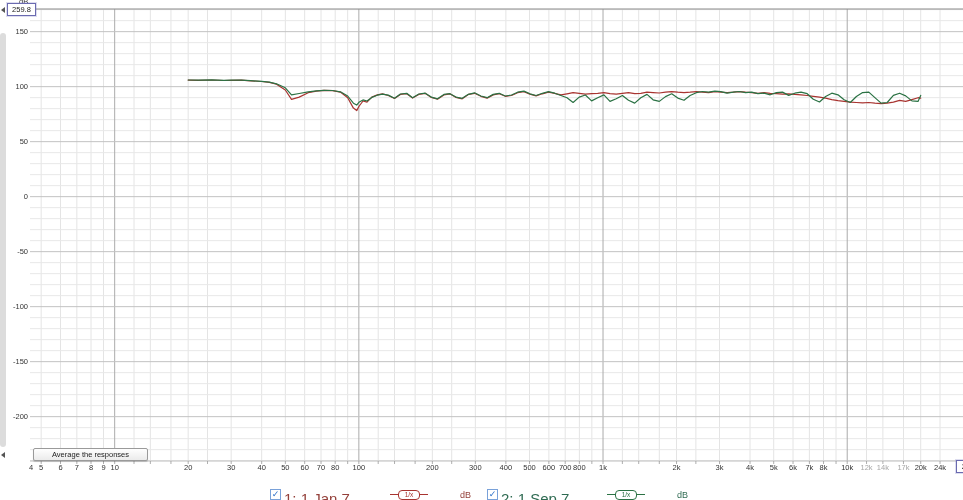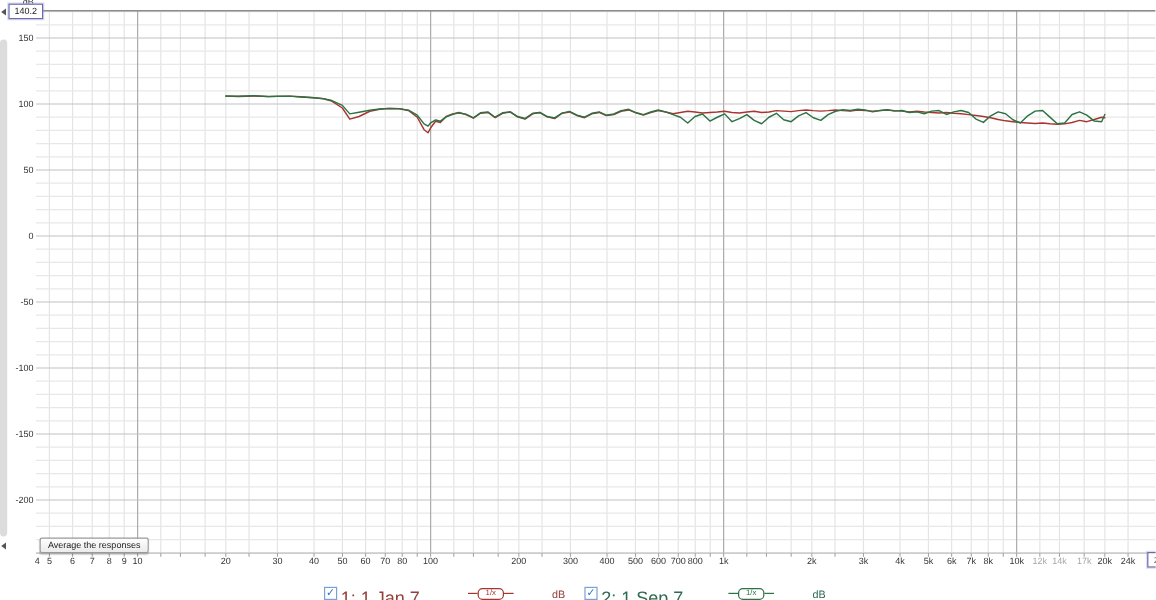--- a/index.html
+++ b/index.html
@@ -25,21 +25,21 @@
     border-right:4px solid #555;
   }
   #pan-top{left:1px;top:7px;}
   #pan-bottom{left:1px;top:452px;}
   #vscroll{
     position:absolute;left:0;top:33px;width:6px;height:414px;z-index:2;
     background:#dcdcdc;border-radius:3px;
   }
   #avg-btn{
     position:absolute;left:33px;top:448px;height:13px;z-index:6;
-    padding:0 6px;background:linear-gradient(#fefefe,#ebebeb);
+    padding:0 18px;background:linear-gradient(#fefefe,#ebebeb);
     border:1px solid #9a9a9a;border-radius:2px;
     font-size:7.5px;line-height:11px;color:#222;
     font-family:"Liberation Sans", sans-serif;
     box-shadow:0 1px 1px rgba(0,0,0,0.18);
   }
   #hscroll{position:absolute;left:0;top:476px;width:963px;height:11px;z-index:3;}
   #legend-panel{
     position:absolute;left:266px;top:487px;width:697px;height:13px;z-index:4;
     background:#ffffff;
   }
@@ -260,21 +260,21 @@
       <text x="28" y="364.26780238500857" text-anchor="end" font-size="7.5" fill="#333" font-family="&quot;Liberation Sans&quot;, sans-serif">-150</text>
       <text x="28" y="419.26901922608914" text-anchor="end" font-size="7.5" fill="#333" font-family="&quot;Liberation Sans&quot;, sans-serif">-200</text>
     </g>
     <g>
       <polyline points="188.2,80.1 198.3,80.4 211.8,80.0 223.9,80.5 231.2,80.3 241.3,80.1 250.5,80.8 261.7,81.5 269.4,82.3 276.5,84.2 285.3,90.0 291.5,99.3 299.2,97.1 308.2,92.7 316.4,91.1 324.0,90.4 332.5,90.6 340.4,92.1 347.7,97.7 353.4,108.1 356.7,110.6 358.9,106.5 363.0,101.0 367.0,102.1 371.8,97.1 377.3,94.9 382.5,93.8 388.3,95.5 394.5,98.5 400.4,94.4 406.7,93.7 412.6,98.1 418.8,94.4 425.2,93.3 431.3,97.4 437.5,99.2 443.9,94.9 449.9,93.8 456.0,97.4 462.2,98.8 468.4,94.4 474.6,93.3 480.9,96.3 487.1,98.1 493.2,94.9 499.3,93.7 505.3,96.3 511.5,95.5 517.6,92.7 523.9,91.6 529.9,94.1 536.1,95.9 542.3,93.8 548.5,92.2 554.7,93.3 560.9,94.8 567.0,93.8 573.1,92.7 579.2,93.3 585.4,94.1 591.6,93.7 597.7,93.3 603.9,92.7 610.0,93.7 616.2,94.1 622.4,93.3 628.5,92.7 634.7,93.7 640.8,93.3 647.0,92.2 653.1,92.6 659.3,93.0 665.5,92.2 671.7,91.6 677.8,92.2 684.0,92.6 690.1,92.2 696.3,91.6 702.4,92.2 708.6,92.6 714.8,91.6 720.9,92.2 727.1,92.6 733.2,92.2 739.4,91.6 745.5,92.2 751.7,92.6 757.9,93.3 764.1,92.7 770.2,93.3 776.4,93.7 782.5,94.1 788.7,93.8 794.8,94.4 801.0,94.8 807.2,95.5 813.3,96.3 819.5,97.1 825.6,98.1 831.8,99.6 838.0,100.7 844.1,101.4 850.3,102.1 856.4,102.5 862.6,102.9 868.8,102.5 874.9,103.2 881.1,103.6 887.2,103.2 893.4,102.1 899.6,100.3 905.7,101.4 911.9,99.6 918.0,97.7 920.7,98.1" fill="none" stroke="#a83430" stroke-width="1.2" stroke-linejoin="round" stroke-linecap="round"></polyline>
       <polyline points="188.2,80.0 198.3,80.2 211.8,79.8 223.9,80.4 231.2,80.2 241.3,80.1 250.5,80.7 261.7,81.4 269.4,82.2 276.5,83.8 285.3,87.8 291.5,94.9 299.2,93.5 308.2,91.9 316.4,90.8 324.0,90.3 332.5,90.5 340.4,91.8 347.7,96.0 353.4,103.2 356.7,105.1 358.9,102.3 363.0,99.9 367.0,101.0 371.8,97.4 377.3,95.2 382.5,94.1 388.3,95.1 394.5,98.2 400.4,94.0 406.7,93.3 412.6,97.7 418.8,94.0 425.2,93.2 431.3,97.1 437.5,98.8 443.9,94.4 449.9,93.7 456.0,97.1 462.2,98.3 468.4,94.3 474.6,92.8 480.9,96.0 487.1,97.7 493.2,94.4 499.3,93.3 505.3,96.0 511.5,95.0 517.6,92.2 523.9,91.1 529.9,93.8 536.1,95.5 542.3,93.3 548.5,91.7 554.7,93.2 560.9,95.5 567.0,97.7 573.1,102.5 579.2,97.1 585.4,95.0 591.6,100.9 597.7,97.7 603.9,94.9 610.0,101.4 616.2,98.8 622.4,95.5 628.5,100.3 634.7,103.1 640.8,97.7 647.0,94.4 653.1,99.8 659.3,101.4 665.5,96.6 671.7,93.8 677.8,98.1 684.0,100.3 690.1,95.5 696.3,92.7 702.4,91.5 708.6,92.1 714.8,91.1 720.9,91.6 727.1,93.2 733.2,92.1 739.4,91.5 745.5,92.6 751.7,92.1 757.9,93.7 764.1,93.2 770.2,94.8 776.4,92.6 782.5,92.1 788.7,95.4 794.8,93.2 801.0,92.1 807.2,93.7 813.3,99.2 819.5,102.0 825.6,96.5 831.8,93.2 838.0,94.8 844.1,99.8 850.3,102.5 856.4,96.5 862.6,92.6 868.8,92.1 874.9,97.6 881.1,103.1 887.2,102.5 893.4,95.4 899.6,93.2 905.7,95.9 911.9,100.9 918.0,101.4 920.7,95.4" fill="none" stroke="#2b7244" stroke-width="1.2" stroke-linejoin="round" stroke-linecap="round"></polyline>
     </g>
   </svg>
 
 <div class="unit-label">dB</div>
-<div class="limit-box" id="ymax-box">140.2</div>
+<div class="limit-box" id="ymax-box">259.8</div>
 <div class="limit-box" id="xmax-box">29.8</div>
 
 <div class="tri-left" id="pan-top"></div>
 <div class="tri-left" id="pan-bottom"></div>
 
 <div id="vscroll"></div>
 
 <button id="avg-btn">Average the responses</button>
 
 <div id="hscroll">

